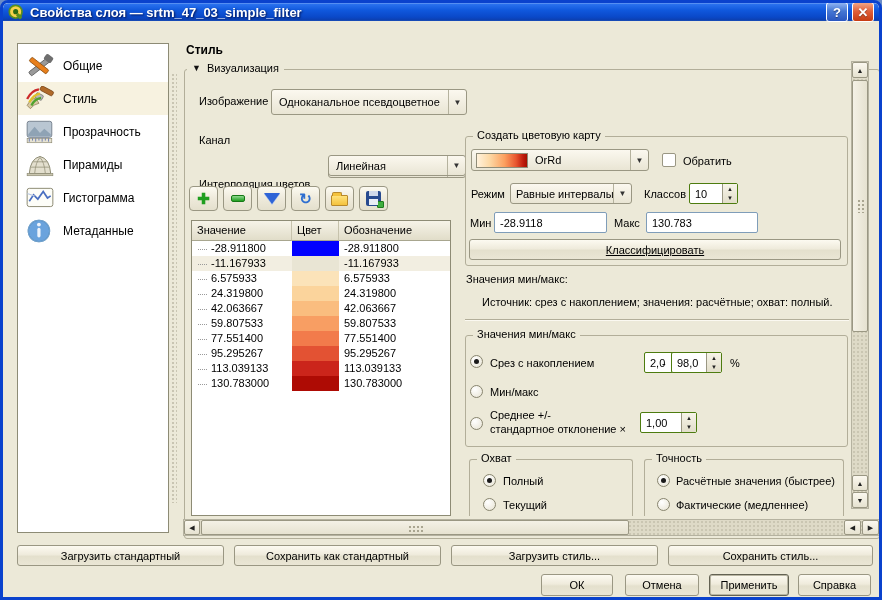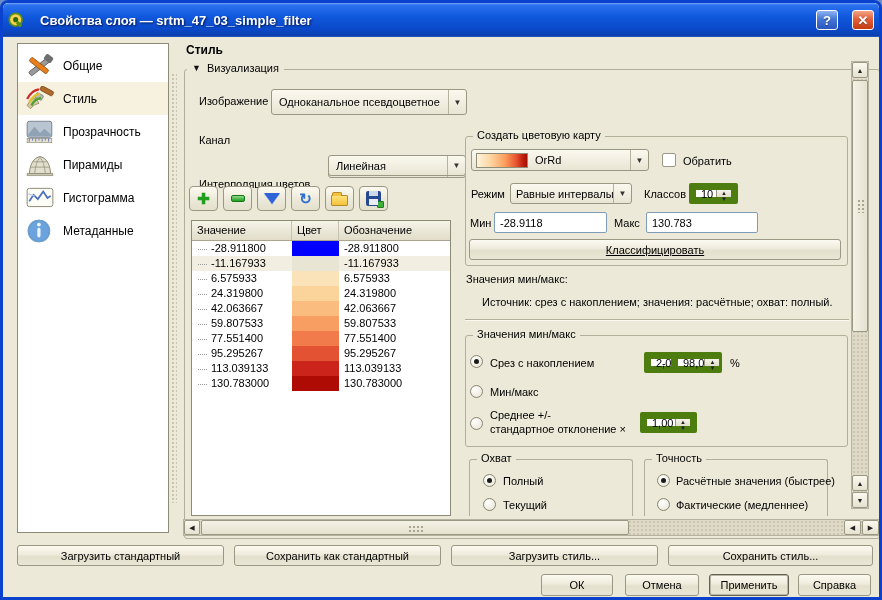--- a/index.html
+++ b/index.html
@@ -1,22 +1,22 @@
 <!DOCTYPE html>
 <html><head>
 <meta charset="utf-8">
 <style>
   html,body{margin:0;padding:0;background:#6b8cc7;}
   *{box-sizing:border-box;font-family:"Liberation Sans",sans-serif;}
   #win{position:relative;width:882px;height:600px;background:#ece9d8;
        border:3px solid #0a42cd;border-radius:8px 8px 0 0;overflow:hidden;}
   
-  .titlebar{position:absolute;left:0;top:0;right:0;height:34px;
+  .titlebar{position:absolute;left:0;top:0;right:0;height:18px;
     background:linear-gradient(180deg,#7aa7f5 0%,#2a72ef 6%,#1058dd 40%,#0a48c8 78%,#0d3fae 96%,#2a62c8 100%);
-    border-radius:5px 5px 0 0;display:flex;align-items:center;padding:0 5px;gap:10px;}
+    border-radius:5px 5px 0 0;display:flex;align-items:center;padding:0 5px;}
   .app-icon{width:17px;height:17px;margin-right:5px;flex:0 0 auto;}
   .wtitle{color:#fff;font-weight:bold;font-size:13px;text-shadow:1px 1px 2px rgba(0,0,40,.75);
     flex:1 1 auto;white-space:nowrap;overflow:hidden;}
   .tb-btn{width:22px;height:20px;border:1px solid #fff;border-radius:3px;margin-left:4px;
     display:flex;align-items:center;justify-content:center;color:#fff;font-weight:bold;font-size:13px;
     text-shadow:0 1px 1px rgba(0,0,0,.4);flex:0 0 auto;}
   .tb-help{background:linear-gradient(180deg,#8fb4f2,#4577d4 45%,#2a57c0);}
   .tb-close{background:linear-gradient(180deg,#f2a585,#e0603a 45%,#c63c12);}
   
   .lbl{position:absolute;font-size:11px;color:#000;white-space:nowrap;}
@@ -25,21 +25,21 @@
     background:linear-gradient(180deg,#fcfaf1 0%,#efebdc 45%,#e4e0cd 55%,#eae6d5 100%);
     border:1px solid #9a9783;border-radius:3px;display:flex;align-items:center;justify-content:center;}
   .btn.focused{border-color:#636253;box-shadow:0 0 0 1px #b9b6a3 inset;}
   .combo{position:absolute;background:linear-gradient(180deg,#fbf8ef,#e9e5d4);
     border:1px solid #9a9783;border-radius:3px;display:flex;align-items:center;font-size:11px;}
   .ctext{padding-left:7px;flex:1 1 auto;white-space:nowrap;overflow:hidden;}
   .carrow{flex:0 0 18px;align-self:stretch;border-left:1px solid #b5b29e;
     display:flex;align-items:center;justify-content:center;font-size:8px;color:#333;}
   .input{position:absolute;background:#fff;border:1px solid #7f9db9;border-radius:2px;
     font-size:11px;display:flex;align-items:center;padding-left:5px;}
-  .spin{position:absolute;background:#fff;border:7px solid #4d7c0f;border-radius:2px;
+  .spin{position:absolute;background:#fff;border:1px solid #4d7c0f;border-radius:2px;
     font-size:11px;display:flex;align-items:center;}
   .sval{padding-left:5px;flex:1 1 auto;}
   .sarrows{flex:0 0 15px;align-self:stretch;border-left:1px solid #9a9783;
     background:linear-gradient(180deg,#f7f4e9,#e2deca);display:flex;flex-direction:column;}
   .sarrows span{flex:1;display:flex;align-items:center;justify-content:center;font-size:6px;color:#222;line-height:1;}
   .gbox{position:absolute;border:1px solid #b2ae99;border-radius:3px;}
   .glabel{position:absolute;top:-8px;left:7px;background:#ece9d8;padding:0 4px;font-size:11px;white-space:nowrap;}
   .radio{position:absolute;width:13px;height:13px;border:1px solid #88856f;border-radius:50%;
     background:radial-gradient(circle at 35% 30%,#ffffff,#e7e3d2);}
   .radio.checked::after{content:'';position:absolute;left:3px;top:3px;width:5px;height:5px;background:#1a1a1a;border-radius:50%;}
@@ -363,21 +363,21 @@
   </div>
 
   <div class="gbox" style="left:466px;top:456px;width:164px;height:57px;border-bottom:none;border-radius:3px 3px 0 0;">
     <span class="glabel">Охват</span>
   </div>
   <span class="radio checked" style="left:480px;top:471px;"></span>
   <div class="lbl" style="left:500px;top:472px;">Полный</div>
   <span class="radio" style="left:480px;top:495px;"></span>
   <div class="lbl" style="left:500px;top:496px;">Текущий</div>
 
-  <div class="gbox" style="left:641px;top:456px;width:184px;height:57px;border-bottom:none;border-radius:3px 3px 0 0;">
+  <div class="gbox" style="left:641px;top:456px;width:200px;height:57px;border-bottom:none;border-radius:3px 3px 0 0;">
     <span class="glabel">Точность</span>
   </div>
   <span class="radio checked" style="left:654px;top:471px;"></span>
   <div class="lbl" style="left:673px;top:472px;">Расчётные значения (быстрее)</div>
   <span class="radio" style="left:654px;top:495px;"></span>
   <div class="lbl" style="left:673px;top:496px;">Фактические (медленнее)</div>
 
   <div class="sb-v">
     <div class="sb-btn" style="left:0;top:0;width:16px;height:16px;">
         <span>▲</span>

